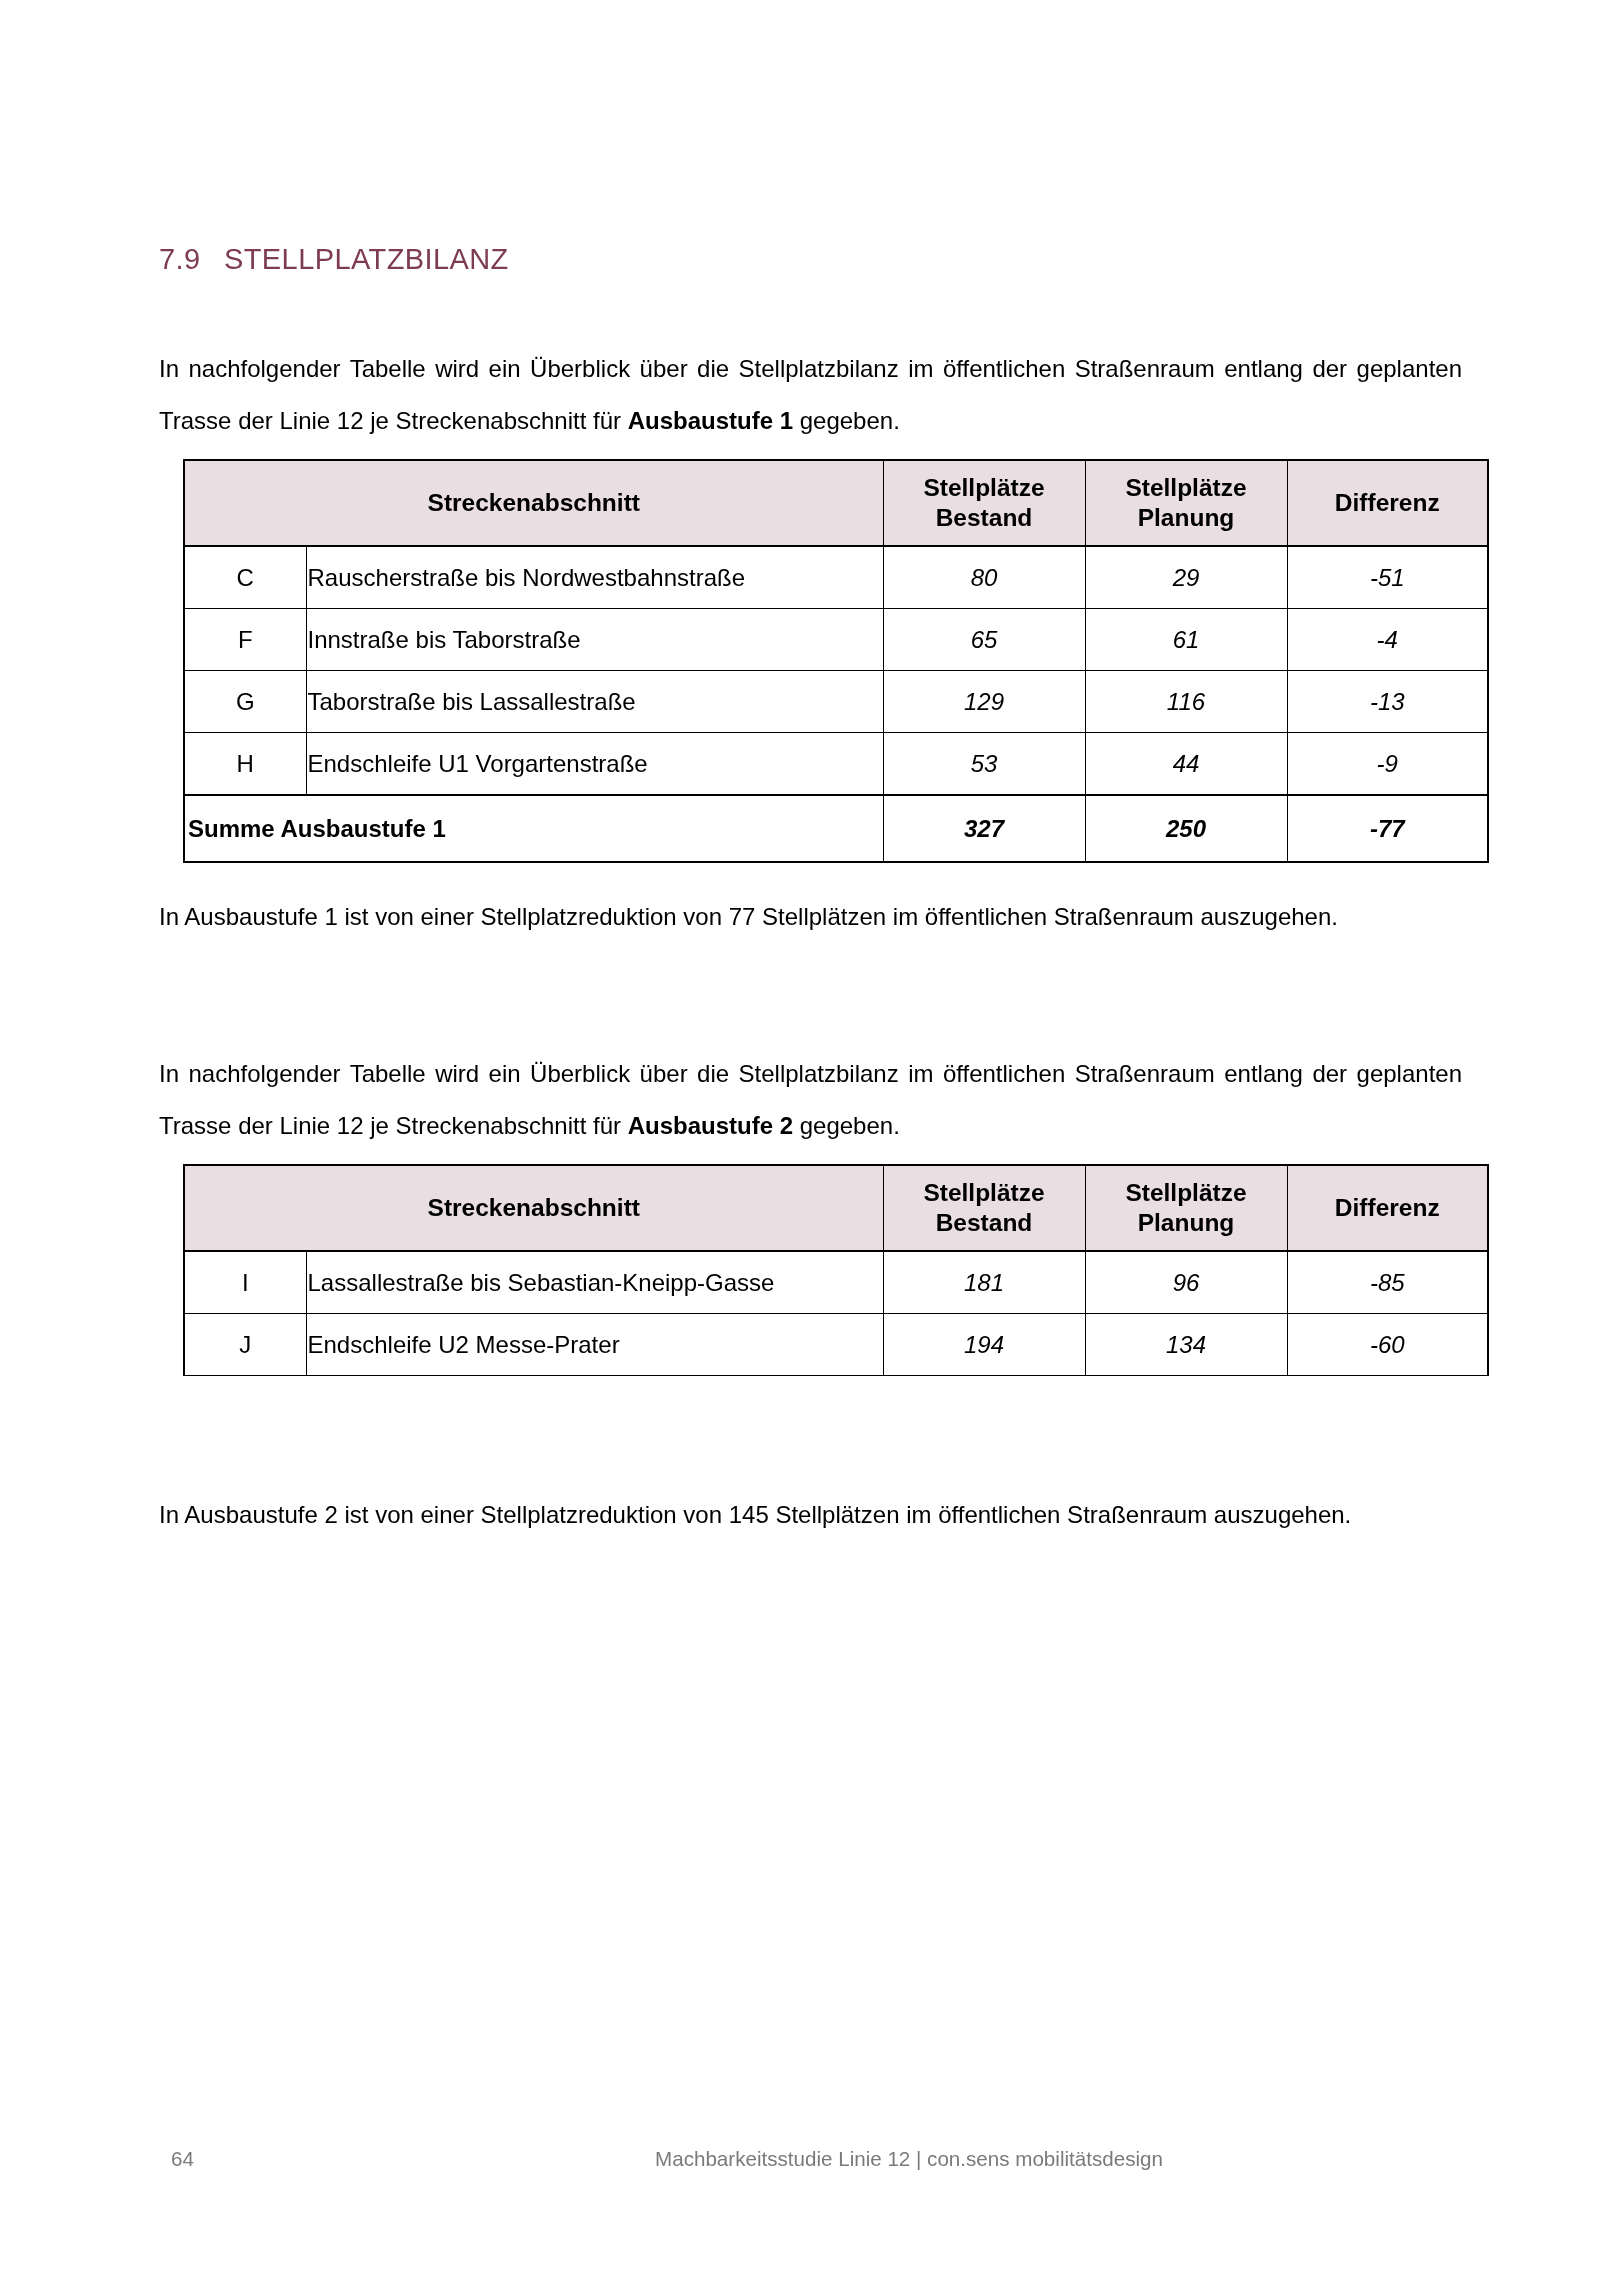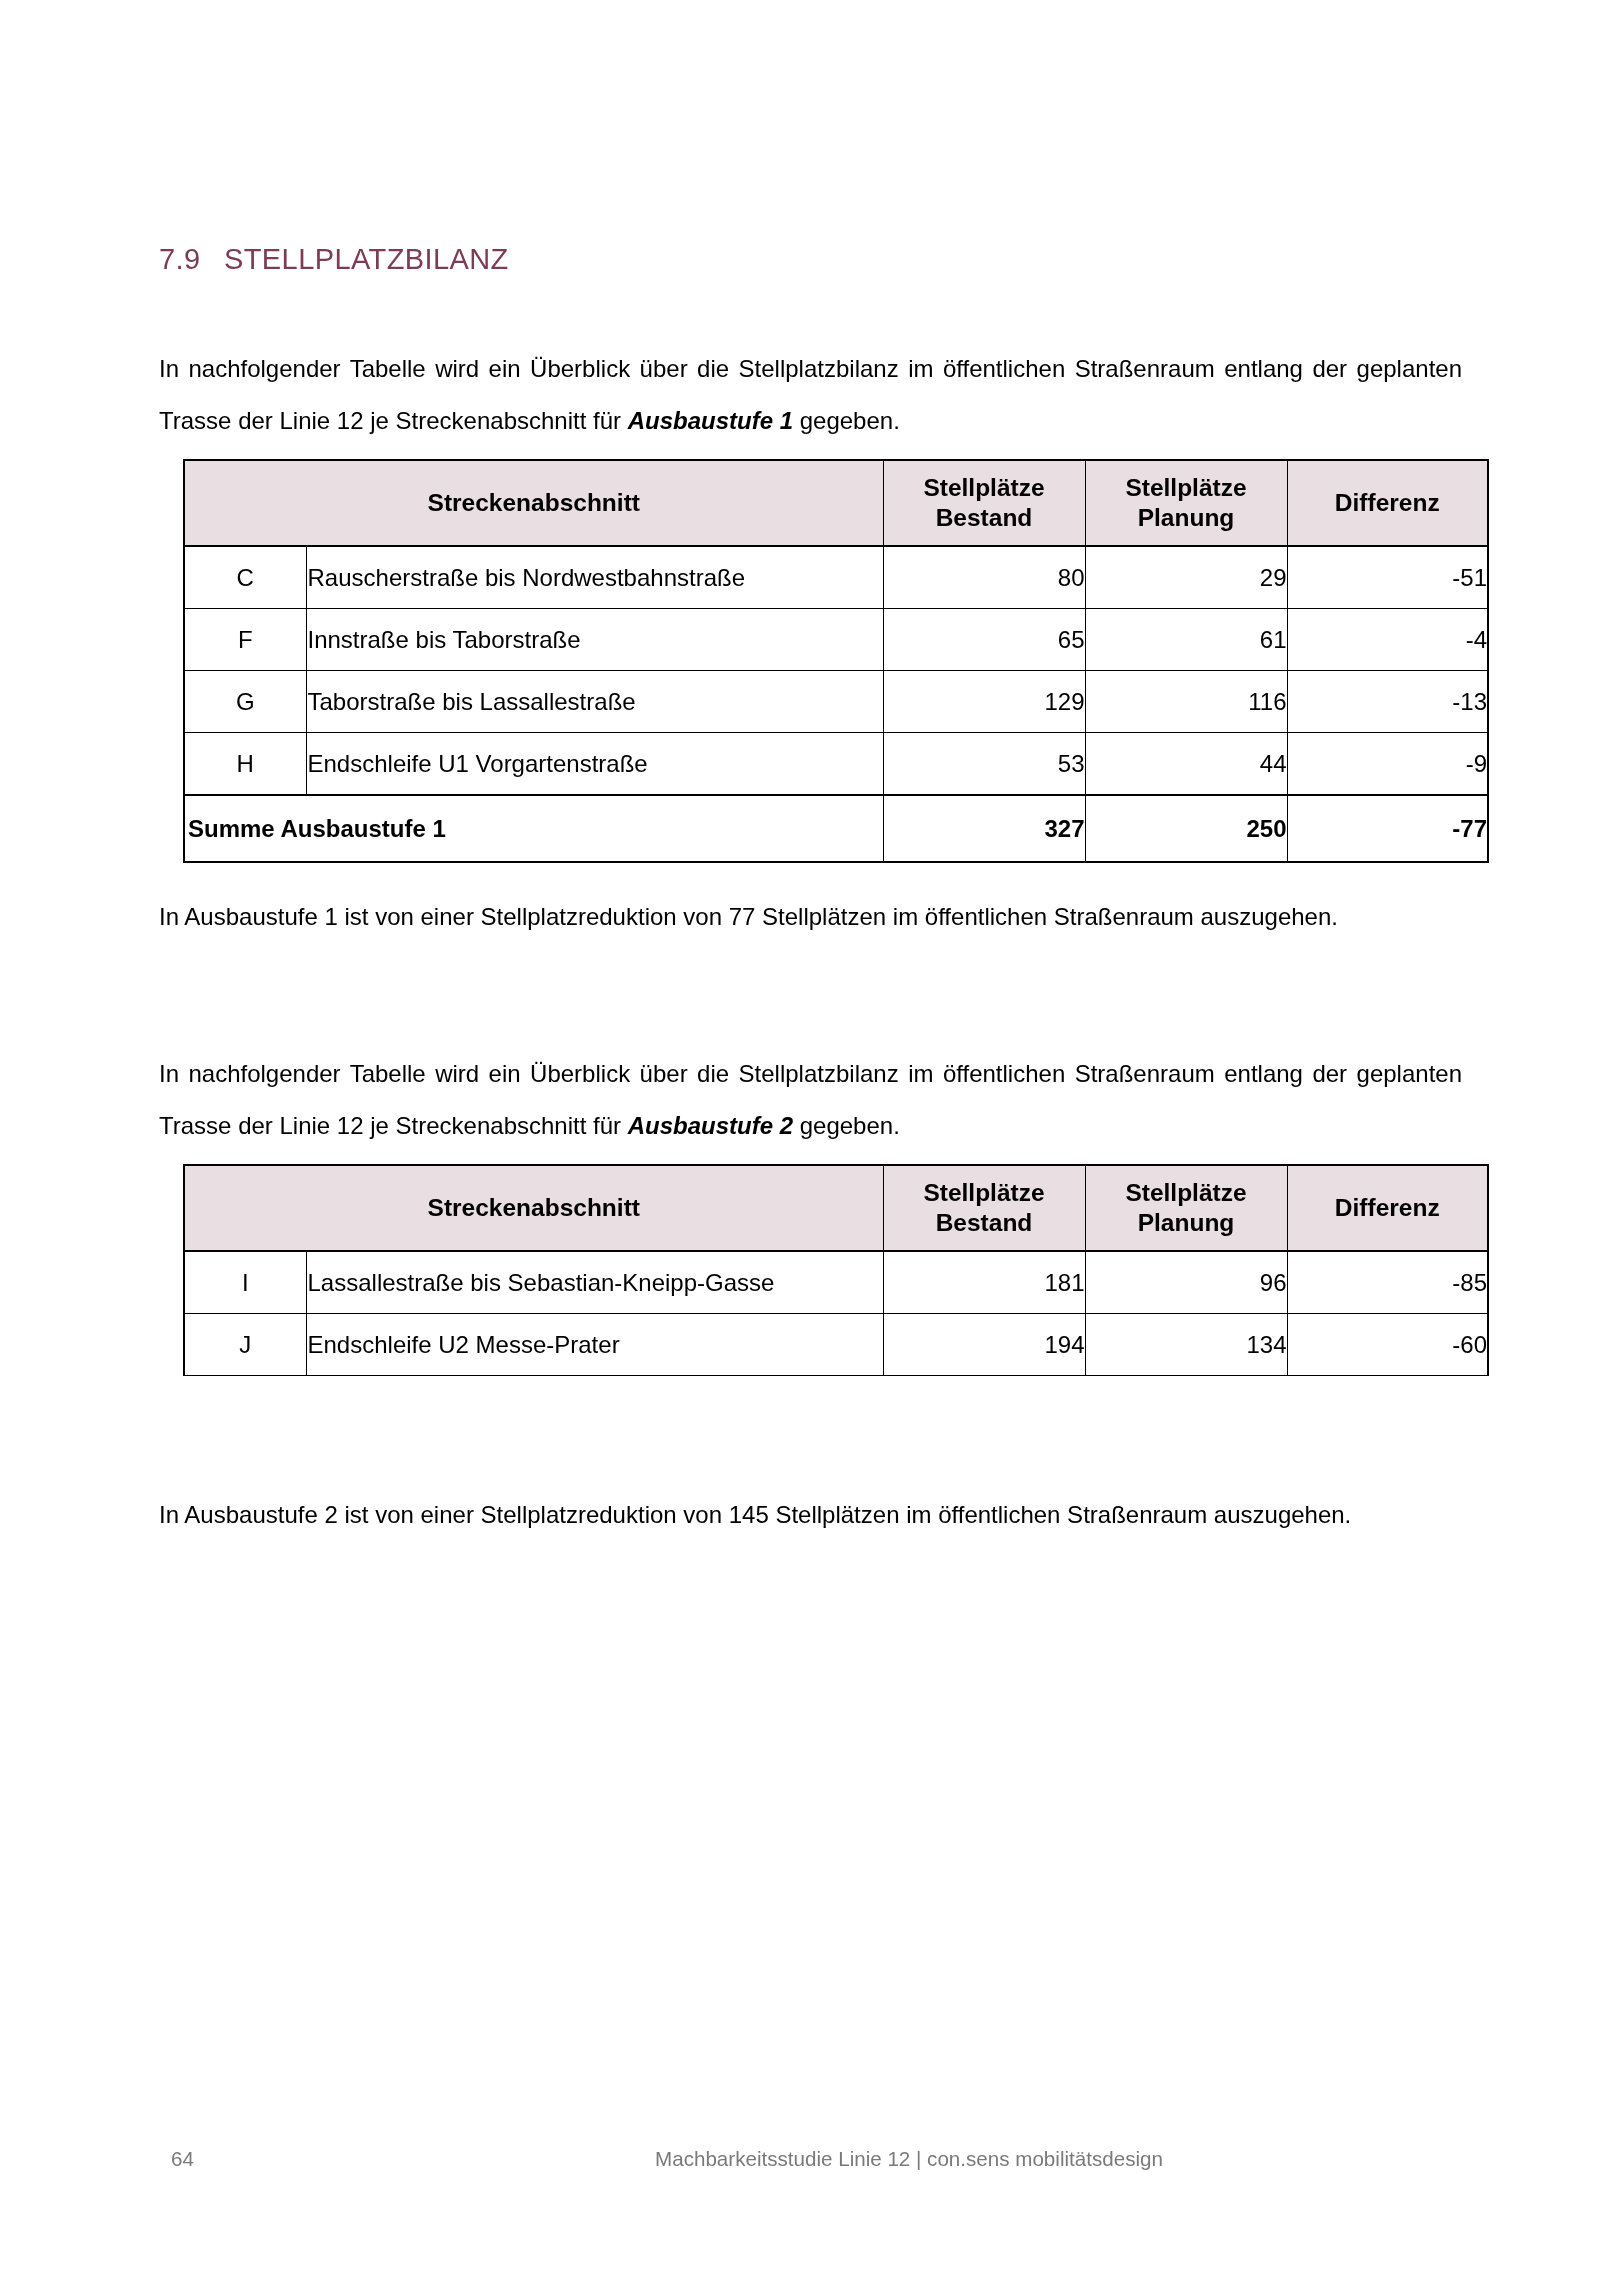--- a/index.html
+++ b/index.html
@@ -55,21 +55,20 @@
     left: 0;
     width: 1303px;
     font-size: 24px;
     line-height: 52px;
     text-align: justify;
     text-justify: inter-word;
     color: #000000;
   }
   .para b {
     font-weight: 700;
-    font-style: italic;
   }
 
   #para-intro-1 { top: 319px; }
   #para-result-1 { top: 867px; }
   #para-intro-2 { top: 1024px; }
   #para-result-2 { top: 1465px; }
 
   
   .tbl-wrap {
     position: absolute;
@@ -120,21 +119,22 @@
   }
   table.balance td.letter {
     text-align: center;
     border-left: 2px solid #000000;
   }
   table.balance td.section {
     text-align: left;
     padding-left: 1px;
   }
   table.balance td.num {
-    text-align: right;
+    text-align: center;
+    font-style: italic;
   }
   table.balance td.num.last {
     border-right: 2px solid #000000;
   }
 
   
   table.balance tr.sum td {
     font-weight: 700;
     height: 65px;
     border-top: 2px solid #000000;

